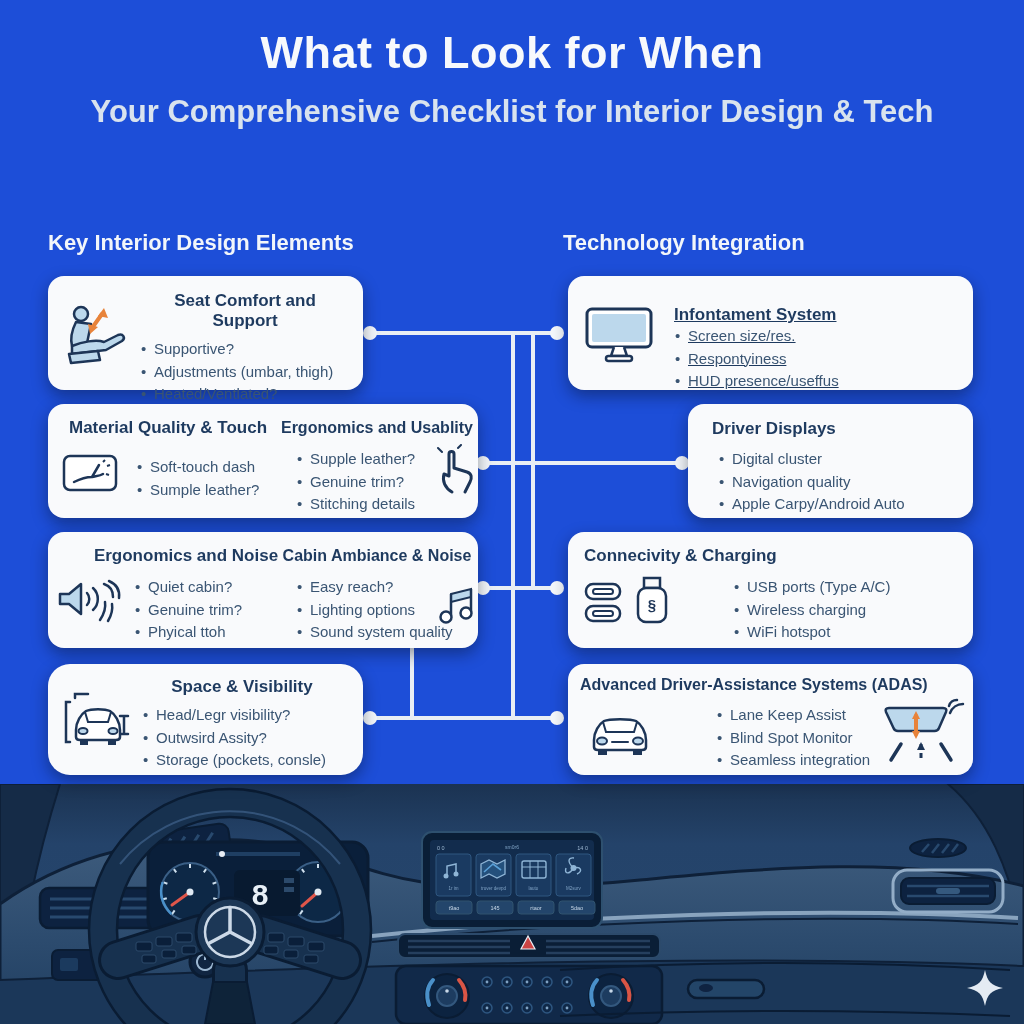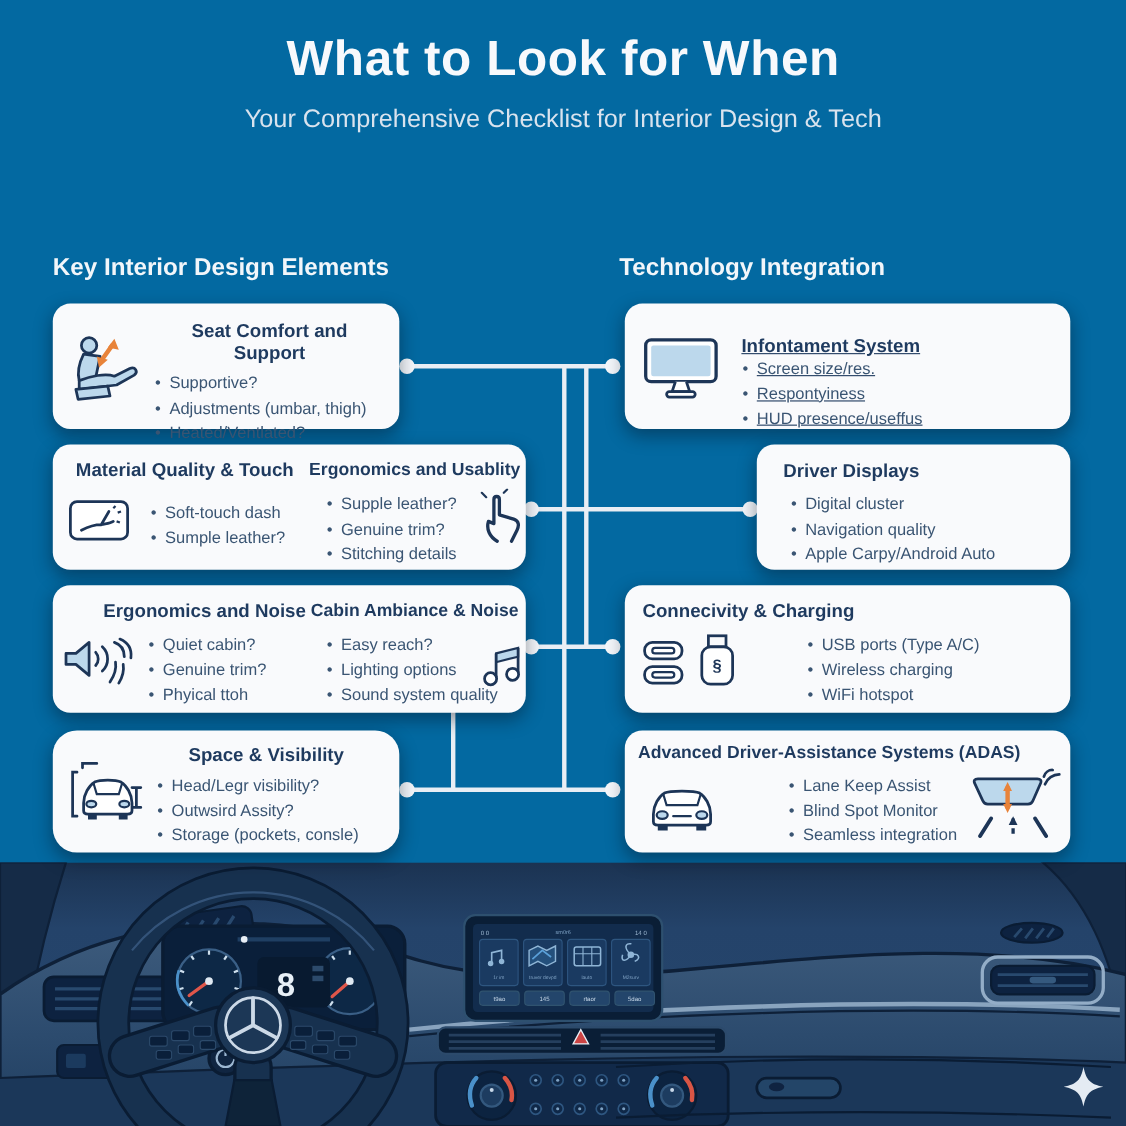--- a/index.html
+++ b/index.html
@@ -1,21 +1,21 @@
 <!DOCTYPE html>
 <html><head>
 <meta charset="utf-8">
 <style>
   html,body{margin:0;padding:0;background:#0d1b2e;}
   #canvas{position:relative;width:1024px;height:1024px;overflow:hidden;
-    background:#0369a1;font-family:"Liberation Sans",sans-serif;}
+    background:#1d4ed8;font-family:"Liberation Sans",sans-serif;}
   
   .hero{position:absolute;top:26px;left:0;width:100%;text-align:center;z-index:2;}
   .hero h1{margin:0;font-size:45px;line-height:1.2;font-weight:bold;color:#f7f9fc;letter-spacing:.5px;}
-  .hero p{margin:14px 0 0 0;font-size:23px;color:#d9e3ee;font-weight:normal;}
+  .hero p{margin:14px 0 0 0;font-size:31px;color:#d9e3ee;font-weight:bold;}
   .sec-head{position:absolute;z-index:2;font-size:22px;font-weight:bold;color:#f2f6fa;}
   
   .card{position:absolute;z-index:2;background:#f9fafc;border-radius:16px;
     box-shadow:0 6px 16px rgba(4,12,26,.4);color:#1e3a5f;}
   .card h3{margin:0;font-size:17px;font-weight:bold;color:#1e3a5f;}
   .card h3.sm{font-size:16px;}
   ul.bullets{list-style:none;margin:0;padding:0;font-size:15px;color:#3a5573;}
   ul.bullets li{position:relative;padding-left:14px;line-height:1.5;white-space:nowrap;}
   ul.bullets li::before{content:"•";position:absolute;left:1px;top:0;color:#3a5573;}
   .abs{position:absolute;}

